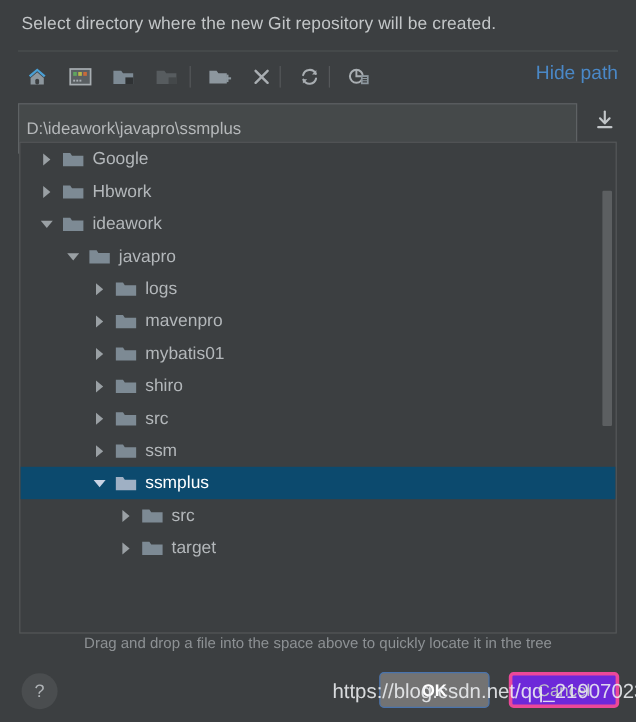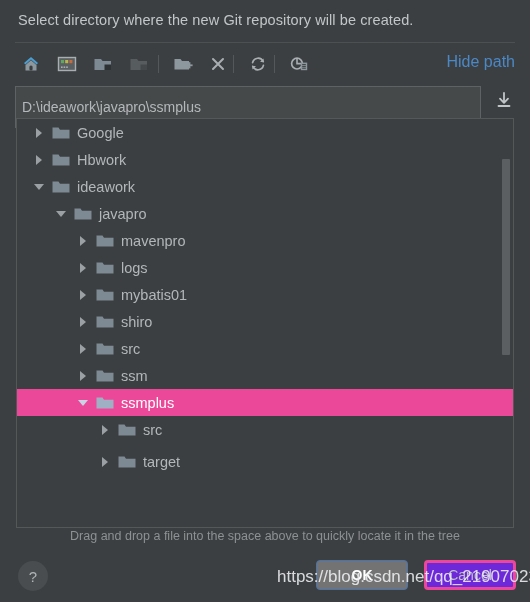--- a/index.html
+++ b/index.html
@@ -126,21 +126,21 @@
     overflow: hidden;
   }
   .tree-row {
     position: relative;
     height: 27px;
     display: flex;
     align-items: center;
     white-space: nowrap;
   }
   .tree-row.selected {
-    background: #ec4899;
+    background: #0c4a6e;
     align-items: center;
   }
   .tree-row .twisty {
     width: 16px;
     height: 16px;
     flex: 0 0 16px;
     display: flex;
     align-items: center;
     justify-content: center;
   }
@@ -400,100 +400,100 @@
       </div>
       <div class="tree-row" style="padding-left: 58px;">
         <span class="twisty">
           <span class="arrow-r"></span>
         </span>
         <span class="folder">
           <svg width="18" height="14" viewBox="0 0 18 14">
             <path d="M0.5 1.5 L6.5 1.5 L8 3.8 L17.5 3.8 L17.5 12.5 L0.5 12.5 Z" fill="#7d8a94"></path>
           </svg>
         </span>
+        <span class="label">logs</span>
+      </div>
+      <div class="tree-row" style="padding-left: 58px;">
+        <span class="twisty">
+          <span class="arrow-r"></span>
+        </span>
+        <span class="folder">
+          <svg width="18" height="14" viewBox="0 0 18 14">
+            <path d="M0.5 1.5 L6.5 1.5 L8 3.8 L17.5 3.8 L17.5 12.5 L0.5 12.5 Z" fill="#7d8a94"></path>
+          </svg>
+        </span>
         <span class="label">mavenpro</span>
       </div>
       <div class="tree-row" style="padding-left: 58px;">
         <span class="twisty">
           <span class="arrow-r"></span>
         </span>
         <span class="folder">
           <svg width="18" height="14" viewBox="0 0 18 14">
             <path d="M0.5 1.5 L6.5 1.5 L8 3.8 L17.5 3.8 L17.5 12.5 L0.5 12.5 Z" fill="#7d8a94"></path>
           </svg>
         </span>
-        <span class="label">logs</span>
+        <span class="label">mybatis01</span>
       </div>
       <div class="tree-row" style="padding-left: 58px;">
         <span class="twisty">
           <span class="arrow-r"></span>
         </span>
         <span class="folder">
           <svg width="18" height="14" viewBox="0 0 18 14">
             <path d="M0.5 1.5 L6.5 1.5 L8 3.8 L17.5 3.8 L17.5 12.5 L0.5 12.5 Z" fill="#7d8a94"></path>
           </svg>
         </span>
-        <span class="label">mybatis01</span>
+        <span class="label">shiro</span>
       </div>
       <div class="tree-row" style="padding-left: 58px;">
         <span class="twisty">
           <span class="arrow-r"></span>
         </span>
         <span class="folder">
           <svg width="18" height="14" viewBox="0 0 18 14">
             <path d="M0.5 1.5 L6.5 1.5 L8 3.8 L17.5 3.8 L17.5 12.5 L0.5 12.5 Z" fill="#7d8a94"></path>
           </svg>
         </span>
-        <span class="label">shiro</span>
+        <span class="label">src</span>
       </div>
       <div class="tree-row" style="padding-left: 58px;">
         <span class="twisty">
           <span class="arrow-r"></span>
         </span>
         <span class="folder">
           <svg width="18" height="14" viewBox="0 0 18 14">
             <path d="M0.5 1.5 L6.5 1.5 L8 3.8 L17.5 3.8 L17.5 12.5 L0.5 12.5 Z" fill="#7d8a94"></path>
           </svg>
         </span>
+        <span class="label">ssm</span>
+      </div>
+      <div class="tree-row selected" style="padding-left: 58px;">
+        <span class="twisty">
+          <span class="arrow-d"></span>
+        </span>
+        <span class="folder">
+          <svg width="18" height="14" viewBox="0 0 18 14">
+            <path d="M0.5 1.5 L6.5 1.5 L8 3.8 L17.5 3.8 L17.5 12.5 L0.5 12.5 Z" fill="#9fb0c4"></path>
+          </svg>
+        </span>
+        <span class="label">ssmplus</span>
+      </div>
+      <div class="tree-row" style="padding-left: 80px;">
+        <span class="twisty">
+          <span class="arrow-r"></span>
+        </span>
+        <span class="folder">
+          <svg width="18" height="14" viewBox="0 0 18 14">
+            <path d="M0.5 1.5 L6.5 1.5 L8 3.8 L17.5 3.8 L17.5 12.5 L0.5 12.5 Z" fill="#7d8a94"></path>
+          </svg>
+        </span>
         <span class="label">src</span>
       </div>
-      <div class="tree-row" style="padding-left: 58px;">
-        <span class="twisty">
-          <span class="arrow-r"></span>
-        </span>
-        <span class="folder">
-          <svg width="18" height="14" viewBox="0 0 18 14">
-            <path d="M0.5 1.5 L6.5 1.5 L8 3.8 L17.5 3.8 L17.5 12.5 L0.5 12.5 Z" fill="#7d8a94"></path>
-          </svg>
-        </span>
-        <span class="label">ssm</span>
-      </div>
-      <div class="tree-row selected" style="padding-left: 58px;">
-        <span class="twisty">
-          <span class="arrow-d"></span>
-        </span>
-        <span class="folder">
-          <svg width="18" height="14" viewBox="0 0 18 14">
-            <path d="M0.5 1.5 L6.5 1.5 L8 3.8 L17.5 3.8 L17.5 12.5 L0.5 12.5 Z" fill="#9fb0c4"></path>
-          </svg>
-        </span>
-        <span class="label">ssmplus</span>
-      </div>
       <div class="tree-row" style="padding-left: 80px;">
-        <span class="twisty">
-          <span class="arrow-r"></span>
-        </span>
-        <span class="folder">
-          <svg width="18" height="14" viewBox="0 0 18 14">
-            <path d="M0.5 1.5 L6.5 1.5 L8 3.8 L17.5 3.8 L17.5 12.5 L0.5 12.5 Z" fill="#7d8a94"></path>
-          </svg>
-        </span>
-        <span class="label">src</span>
-      </div>
-      <div class="tree-row" style="padding-left: 80px; align-items: flex-end;">
         <span class="twisty">
           <span class="arrow-r"></span>
         </span>
         <span class="folder">
           <svg width="18" height="14" viewBox="0 0 18 14">
             <path d="M0.5 1.5 L6.5 1.5 L8 3.8 L17.5 3.8 L17.5 12.5 L0.5 12.5 Z" fill="#7d8a94"></path>
           </svg>
         </span>
         <span class="label">target</span>
       </div>

